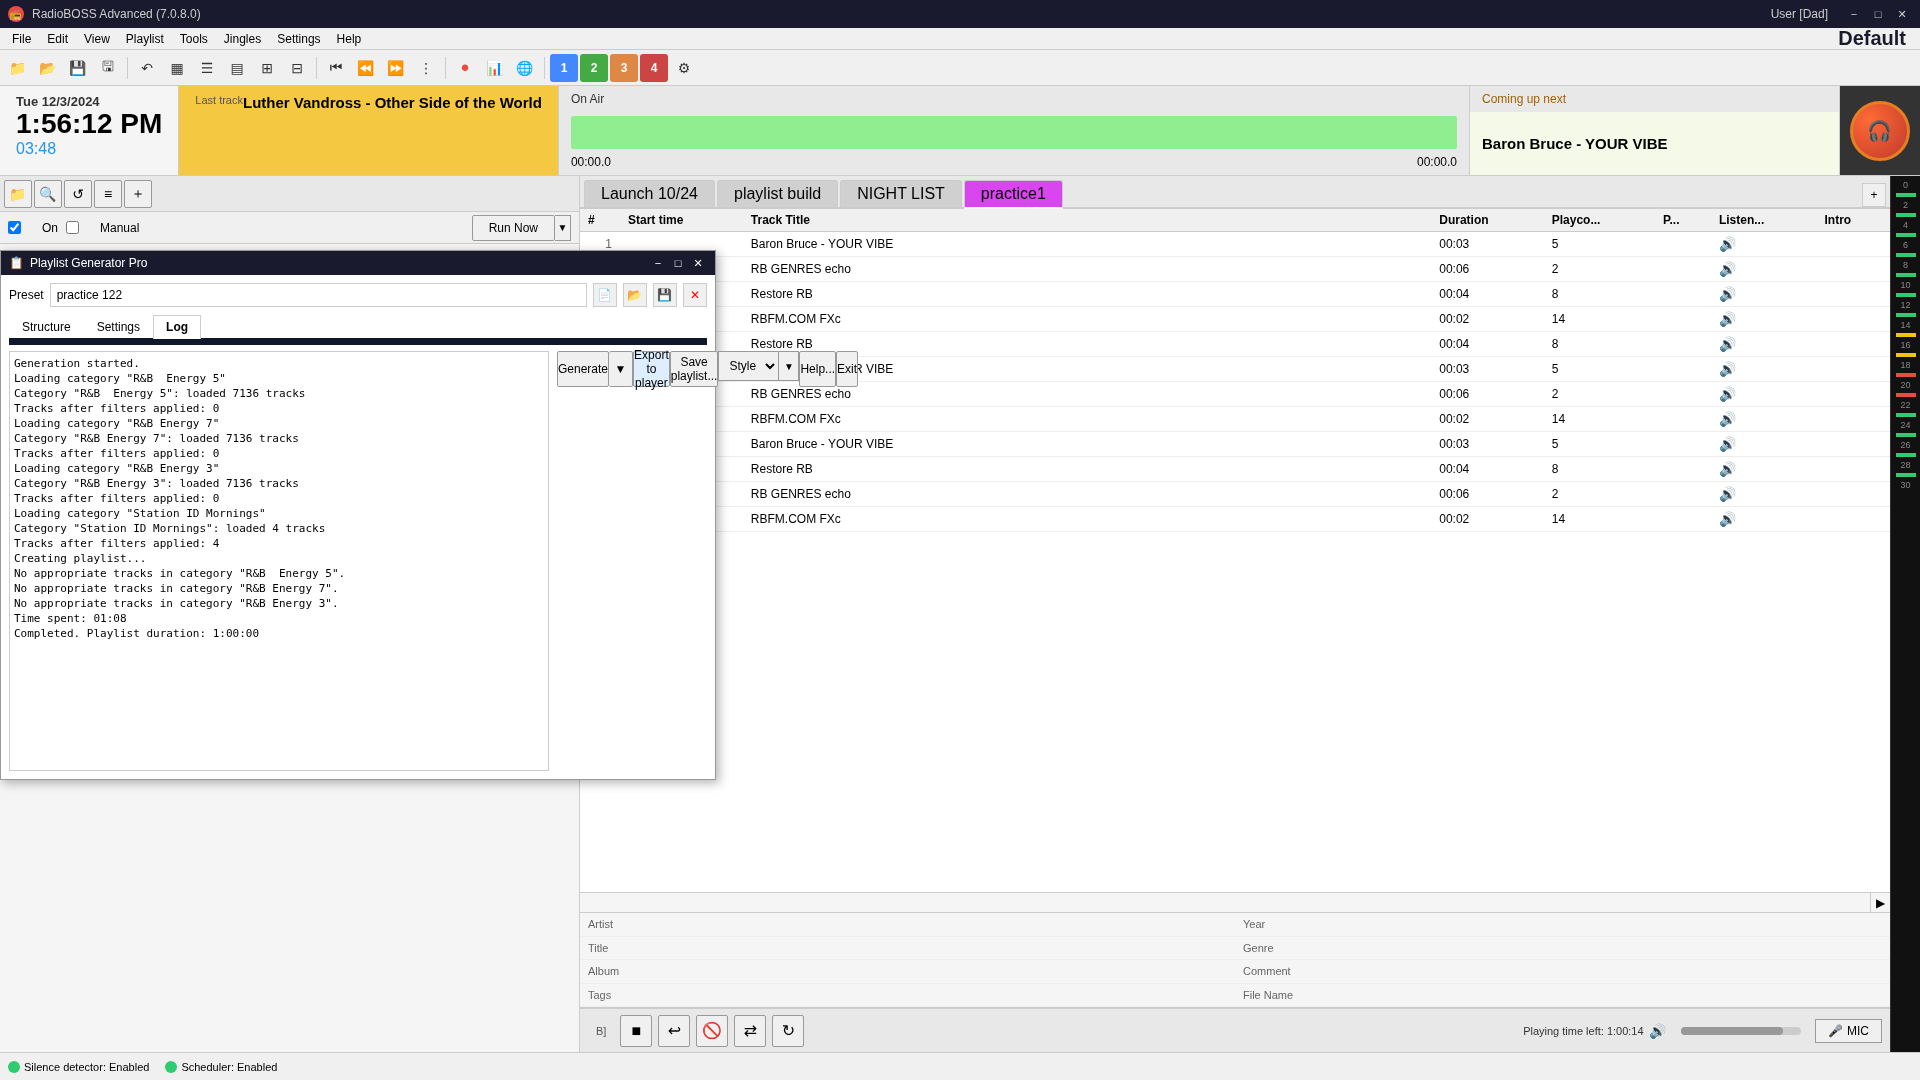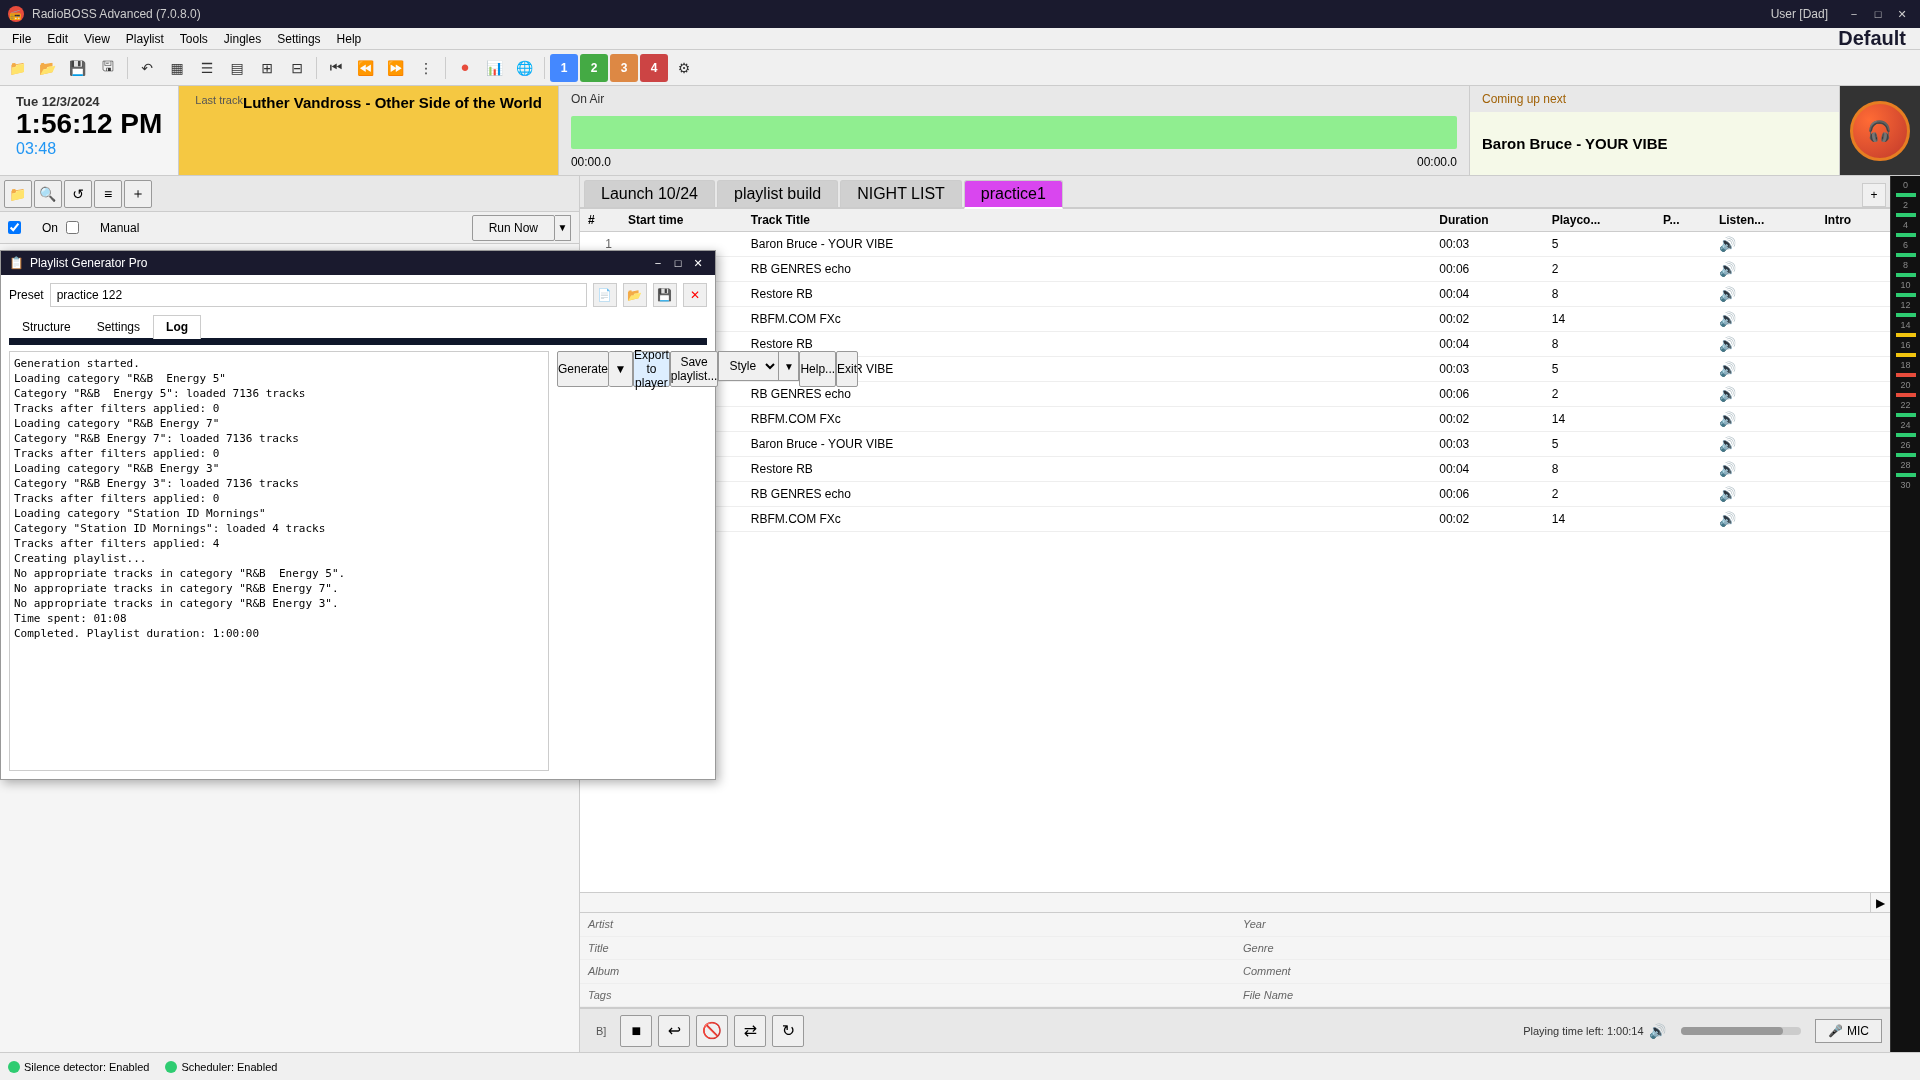--- a/index.html
+++ b/index.html
@@ -88,21 +88,21 @@
     #playlist-table { flex: 1; overflow-y: auto; background: white; }
     table { width: 100%; border-collapse: collapse; }
     thead th { background: #f0f0f0; border-bottom: 1px solid #ccc; padding: 4px 8px; text-align: left; font-size: 12px; font-weight: bold; position: sticky; top: 0; white-space: nowrap; }
     tbody tr { border-bottom: 1px solid #eee; }
     tbody td { padding: 4px 8px; font-size: 12px; white-space: nowrap; }
     .td-num { color: #666; text-align: right; width: 40px; }
     .td-time { color: #666; }
     .td-speaker { color: #888; font-size: 14px; }
     #info-panel { height: 140px; border-top: 1px solid #ccc; background: #f5f5f5; display: flex; flex-direction: column; }
     #info-fields { display: grid; grid-template-columns: 1fr 1fr; gap: 0; flex: 1; border-bottom: 1px solid #ccc; }
-    .info-field-row { display: flex; align-items: center; border-bottom: 1px solid #eee; padding: 2px 8px; gap: 8px; font-style: italic; }
+    .info-field-row { display: flex; align-items: center; border-bottom: 1px solid #eee; padding: 2px 8px; gap: 8px; }
     .info-field-label { font-size: 11px; color: #666; min-width: 50px; }
     .info-field-value { font-size: 11px; flex: 1; }
     #transport-bar { height: 44px; background: #e8e8e8; border-top: 1px solid #ccc; display: flex; align-items: center; padding: 0 8px; gap: 6px; }
     .transport-btn { width: 32px; height: 32px; display: flex; align-items: center; justify-content: center; border: 1px solid #999; background: #f0f0f0; cursor: pointer; border-radius: 2px; font-size: 16px; }
     .playing-time { font-size: 11px; color: #333; margin-left: auto; }
     .volume-icon { font-size: 14px; color: #333; }
     .progress-bar { flex: 1; height: 8px; background: #ccc; border-radius: 4px; margin: 0 8px; max-width: 120px; }
     .progress-fill { height: 100%; background: #999; border-radius: 4px; width: 85%; }
     .mic-btn { padding: 4px 12px; background: #f0f0f0; border: 1px solid #999; cursor: pointer; font-size: 12px; display: flex; align-items: center; gap: 4px; }
 

